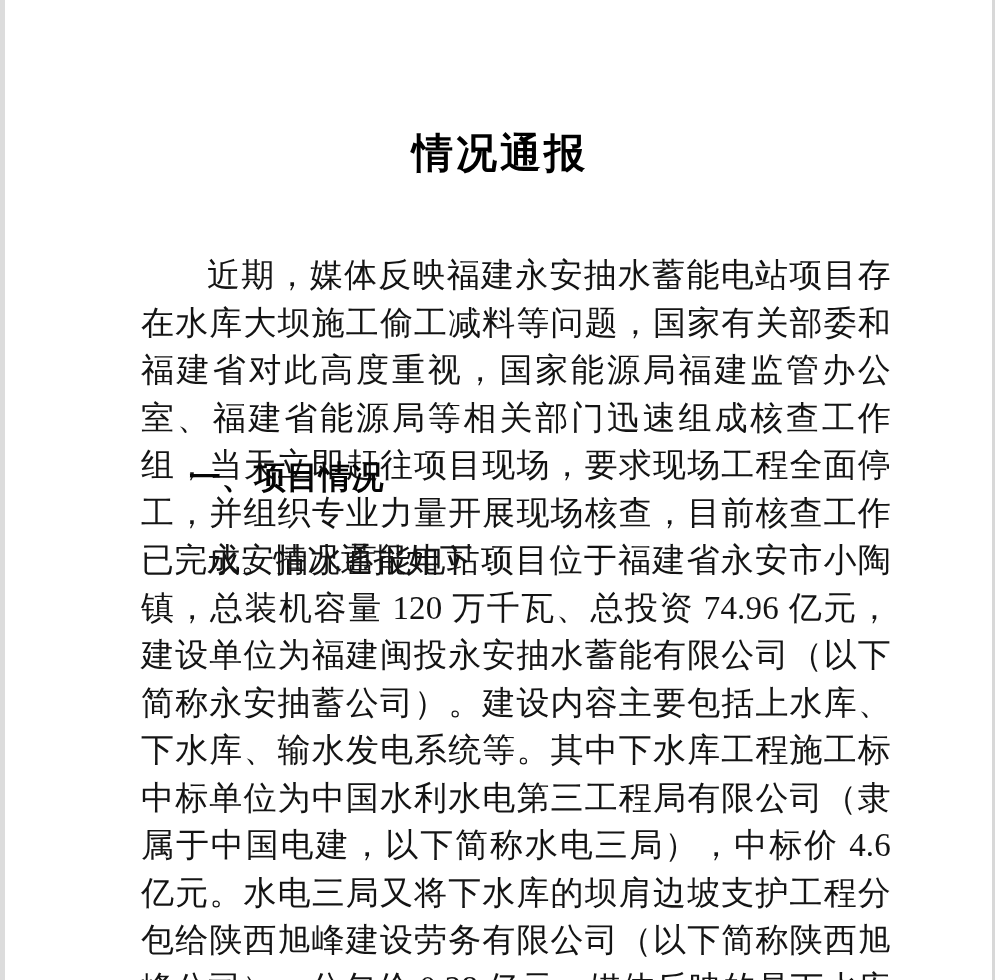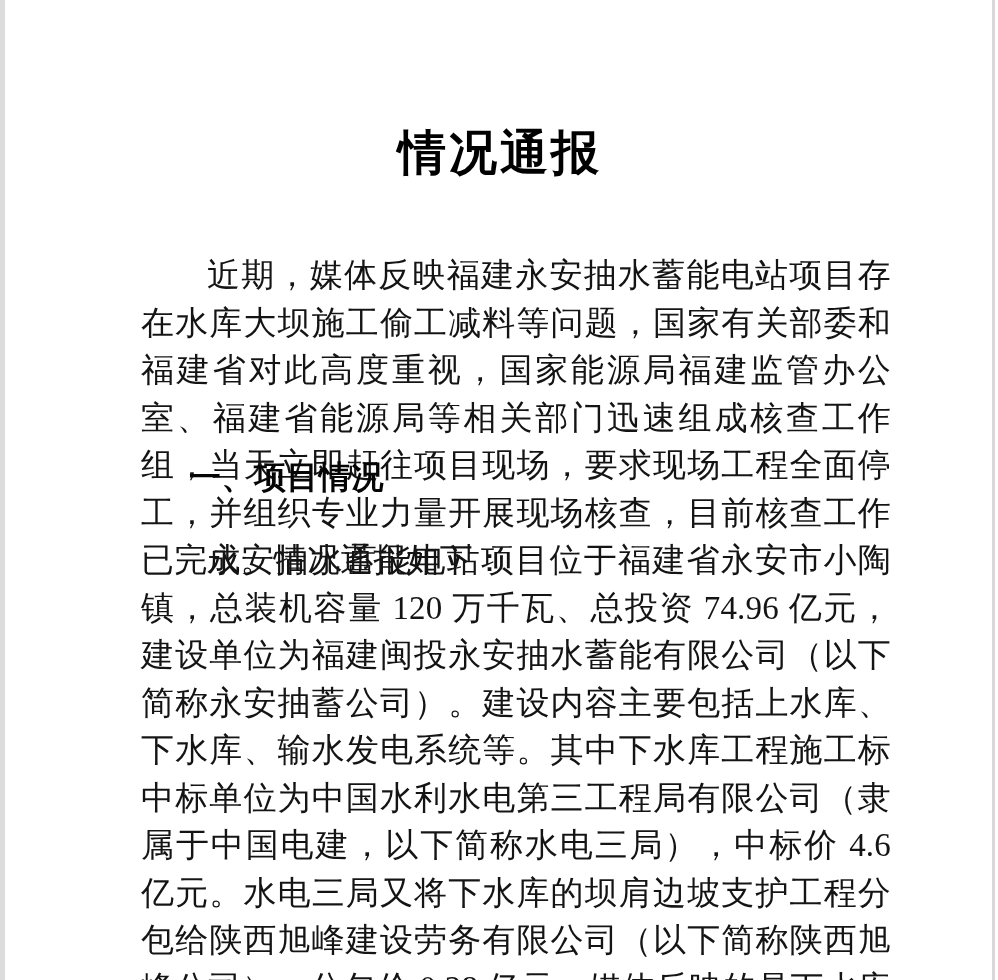--- a/index.html
+++ b/index.html
@@ -48,21 +48,21 @@
   .doc-title {
     margin: 0;
     padding: 0;
     position: absolute;
     left: 0;
     top: 128px;
     width: 750px;
     text-align: center;
     font-family: "Liberation Serif", "DejaVu Serif", serif;
     font-weight: bold;
-    font-size: 48px;
+    font-size: 41px;
     line-height: 50px;
     letter-spacing: 3px;
     color: #000000;
   }
 
   .para {
     margin: 16px;
     padding: 0;
     font-size: 33px;
     line-height: 47.5px;

